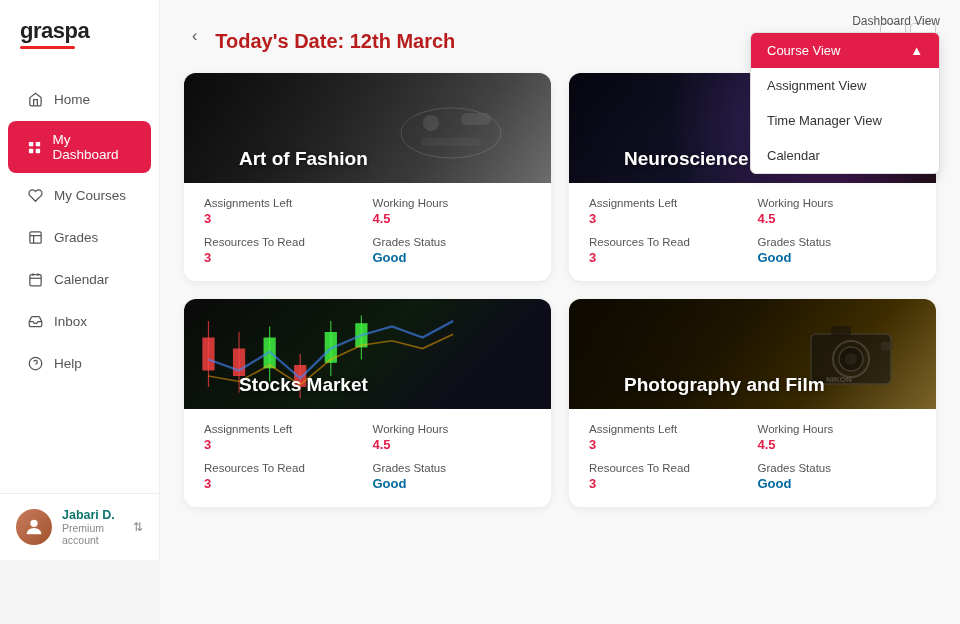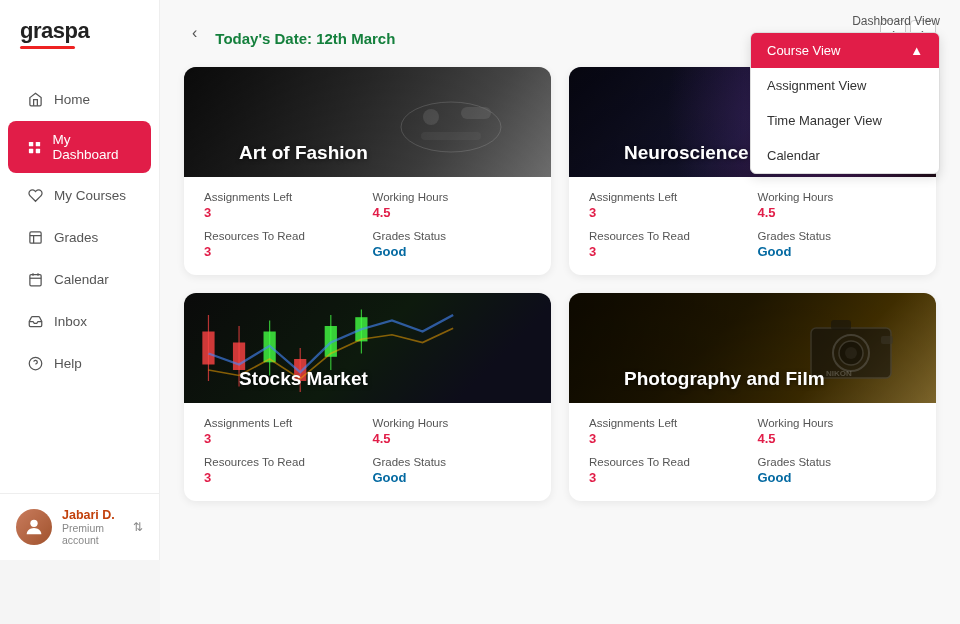--- a/index.html
+++ b/index.html
@@ -72,21 +72,21 @@
       background: linear-gradient(135deg, #c97c5d, #a0522d);
       flex-shrink: 0;
       overflow: hidden;
       display: flex;
       align-items: center;
       justify-content: center;
       font-size: 14px;
       color: #fff;
     }
     .user-info { flex: 1; }
-    .user-name { font-size: 12.5px; font-weight: 600; color: #c2410c; }
+    .user-name { font-size: 12.5px; font-weight: 600; color: #0f766e; }
     .user-role { font-size: 10.5px; color: #888; }
     .chevron-updown { font-size: 12px; color: #888; cursor: pointer; }
 
     
     .main {
       flex: 1;
       overflow: auto;
       background: #f8f8f8;
       position: relative;
     }
@@ -98,23 +98,23 @@
     }
     .back-btn {
       background: none;
       border: none;
       font-size: 16px;
       color: #555;
       cursor: pointer;
       padding: 4px 8px;
     }
     .date-label {
-      font-size: 15px;
+      font-size: 20px;
       font-weight: 600;
-      color: #15803d;
+      color: #b91c1c;
       flex: 1;
       margin-top: 12px;
     }
 
     
     .dashboard-view-container {
       position: absolute;
       top: 14px;
       right: 20px;
       z-index: 100;

